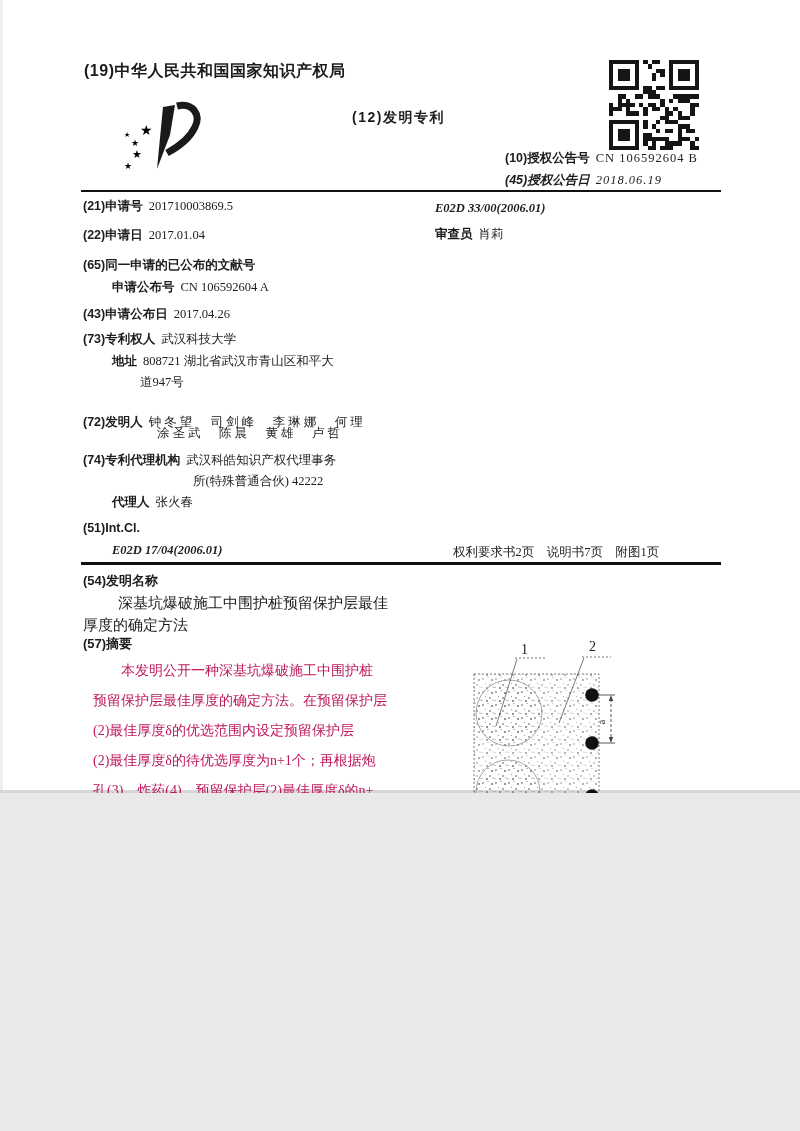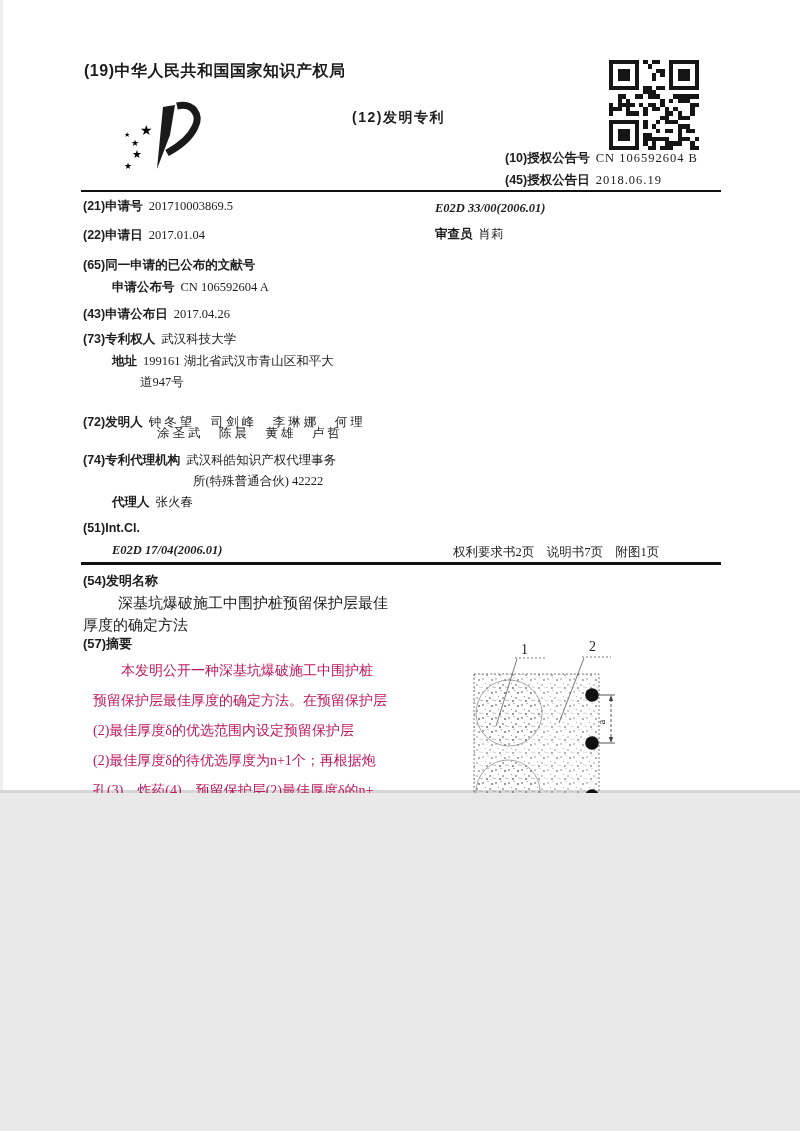--- a/index.html
+++ b/index.html
@@ -51,21 +51,21 @@
       <path d="M14 0h7v7h-7z M15 1v5h5v-5z" fill-rule="evenodd"></path>
         <rect x="16" y="2" width="3" height="3"></rect>
       <path d="M0 14h7v7h-7z M1 15v5h5v-5z" fill-rule="evenodd"></path>
         <rect x="2" y="16" width="3" height="3"></rect>
     </g>
   </svg>
 
   <div class="abs bib publine" style="left:505px;top:150px;">
     <span class="lbl">(10)授权公告号</span><span class="val gap">CN 106592604 B</span>
   </div>
-  <div class="abs bib publine" style="left:505px;top:172px;">
+  <div class="abs bib publine" style="left:505px;top:172px;font-style:italic;">
     <span class="lbl">(45)授权公告日</span><span class="val gap">2018.06.19</span>
   </div>
 
   <div class="rule" style="top:190px;height:2px;"></div>
 
   <div class="abs bib" style="left:83px;top:198px;">
     <span class="lbl">(21)申请号</span><span class="val gap">201710003869.5</span>
   </div>
   <div class="abs bib" style="left:83px;top:227px;">
     <span class="lbl">(22)申请日</span><span class="val gap">2017.01.04</span>
@@ -76,21 +76,21 @@
   <div class="abs bib" style="left:112px;top:279px;">
     <span class="lbl">申请公布号</span><span class="val gap">CN 106592604 A</span>
   </div>
   <div class="abs bib" style="left:83px;top:306px;">
     <span class="lbl">(43)申请公布日</span><span class="val gap">2017.04.26</span>
   </div>
   <div class="abs bib" style="left:83px;top:331px;">
     <span class="lbl">(73)专利权人</span><span class="val gap">武汉科技大学</span>
   </div>
   <div class="abs bib" style="left:112px;top:353px;">
-    <span class="lbl">地址</span><span class="val gap">199161 湖北省武汉市青山区和平大</span>
+    <span class="lbl">地址</span><span class="val gap">808721 湖北省武汉市青山区和平大</span>
   </div>
   <div class="abs bib val" style="left:140px;top:374px;">道947号</div>
   <div class="abs bib" style="left:83px;top:404px;margin-top:10px;">
     <span class="lbl">(72)发明人</span><span class="val gap inv">钟冬望　司剑峰　李琳娜　何理</span>
   </div>
   <div class="abs bib val inv" style="left:157px;top:425px;">涂圣武　陈晨　黄雄　卢哲</div>
   <div class="abs bib" style="left:83px;top:452px;">
     <span class="lbl">(74)专利代理机构</span><span class="val gap">武汉科皓知识产权代理事务</span>
   </div>
   <div class="abs bib val" style="left:193px;top:473px;">所(特殊普通合伙) 42222</div>

